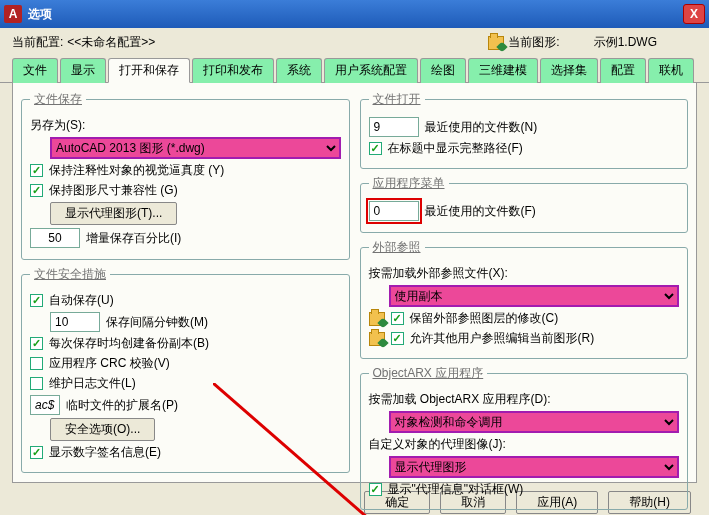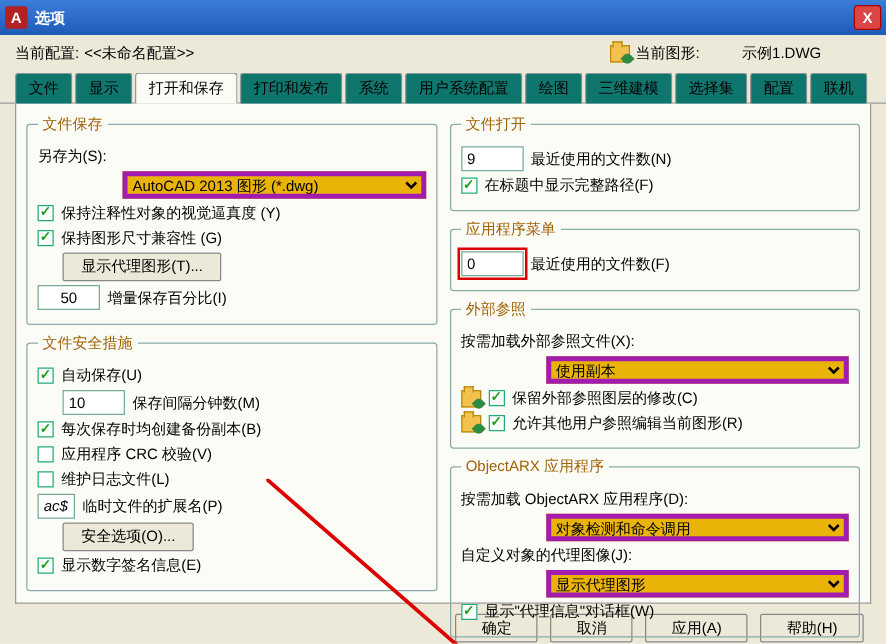--- a/index.html
+++ b/index.html
@@ -8,30 +8,30 @@
 .titlebar .logo { width: 18px; height: 18px; background: #b22222; border-radius: 2px; display: flex; align-items: center; justify-content: center; font-weight: bold; margin-right: 6px; }
 .titlebar .title { flex: 1; font-weight: bold; }
 .titlebar .close { width: 22px; height: 20px; background: #d44; border: 1px solid #a00; border-radius: 3px; display: flex; align-items: center; justify-content: center; color: #fff; font-weight: bold; }
 .toprow { display: flex; align-items: center; padding: 6px 12px; }
 .toprow .lbl { margin-right: 4px; }
 .toprow .val { margin-right: 40px; }
 .toprow .icon { width: 16px; height: 14px; background: #f2c14e; border: 1px solid #b8860b; margin-right: 4px; position: relative; }
 .toprow .icon::before { content: ""; position: absolute; top: -4px; left: 1px; width: 6px; height: 4px; background: #f2c14e; border: 1px solid #b8860b; border-bottom: none; }
 .toprow .icon .leaf { position: absolute; right: -3px; bottom: -2px; width: 8px; height: 8px; background: #2d8a3e; border-radius: 50% 0; transform: rotate(45deg); }
 .tabs { display: flex; padding: 0 12px; border-bottom: 1px solid #999; }
-.tab { padding: 3px 10px; border: 1px solid #999; border-bottom: none; background: #0f766e; margin-right: 2px; border-radius: 3px 3px 0 0; position: relative; top: 1px; cursor: default; }
+.tab { padding: 3px 10px; border: 1px solid #999; border-bottom: none; background: #86efac; margin-right: 2px; border-radius: 3px 3px 0 0; position: relative; top: 1px; cursor: default; }
 .tab.active { background: #fcfcf7; border-bottom: 1px solid #fcfcf7; z-index: 2; }
 .panel { background: #fcfcf7; margin: 0 12px 8px 12px; border: 1px solid #999; border-top: none; padding: 8px; display: flex; gap: 10px; height: 400px; position: relative; }
 .col { flex: 1; display: flex; flex-direction: column; gap: 6px; }
 fieldset { border: 1px solid #8aa; border-radius: 3px; padding: 6px 8px 8px 8px; margin: 0; }
-legend { color: #a16207; padding: 0 4px; }
+legend { color: #737373; padding: 0 4px; text-decoration: underline; }
 .row { display: flex; align-items: center; gap: 6px; margin: 3px 0; }
 .row.indent { margin-left: 20px; }
 input[type=text].field { border: 1px solid #7a9; height: 20px; padding: 0 4px; background: #fff; }
-select.field { border: 4px solid #a21caf; height: 22px; background: #eab308; width: 100%; margin-left: 48px; }
+select.field { border: 2px solid #a21caf; height: 22px; background: #ec4899; width: 100%; }
 .btn { border: 1px solid #888; background: #ece9d8; padding: 2px 14px; border-radius: 2px; cursor: default; }
 .chk { width: 13px; height: 13px; border: 1px solid #2a7; display: inline-flex; align-items: center; justify-content: center; background: #fff; flex-shrink: 0; }
 .chk.checked::after { content: "✓"; color: #18a018; font-size: 11px; font-weight: bold; line-height: 1; }
 .ficon { width: 16px; height: 14px; background: #f2c14e; border: 1px solid #b8860b; position: relative; flex-shrink: 0; }
 .ficon::before { content: ""; position: absolute; top: -4px; left: 1px; width: 6px; height: 4px; background: #f2c14e; border: 1px solid #b8860b; border-bottom: none; }
 .ficon .leaf { position: absolute; right: -3px; bottom: -2px; width: 8px; height: 8px; background: #2d8a3e; border-radius: 50% 0; transform: rotate(45deg); }
 .highlight { outline: 2px solid #d00; outline-offset: 1px; }
 .footer { display: flex; justify-content: flex-end; gap: 10px; padding: 0 18px 10px 0; }
 .footer .btn { padding: 2px 20px; }
 .arrow { position: absolute; left: 200px; top: 300px; pointer-events: none; }

